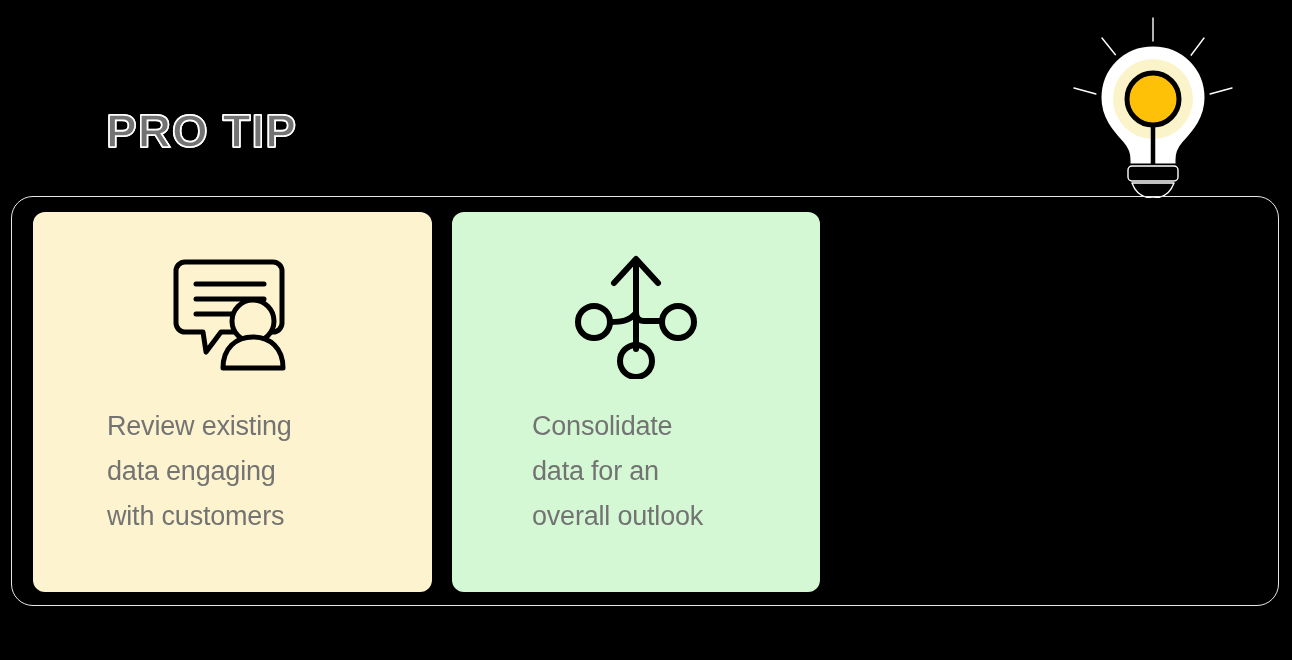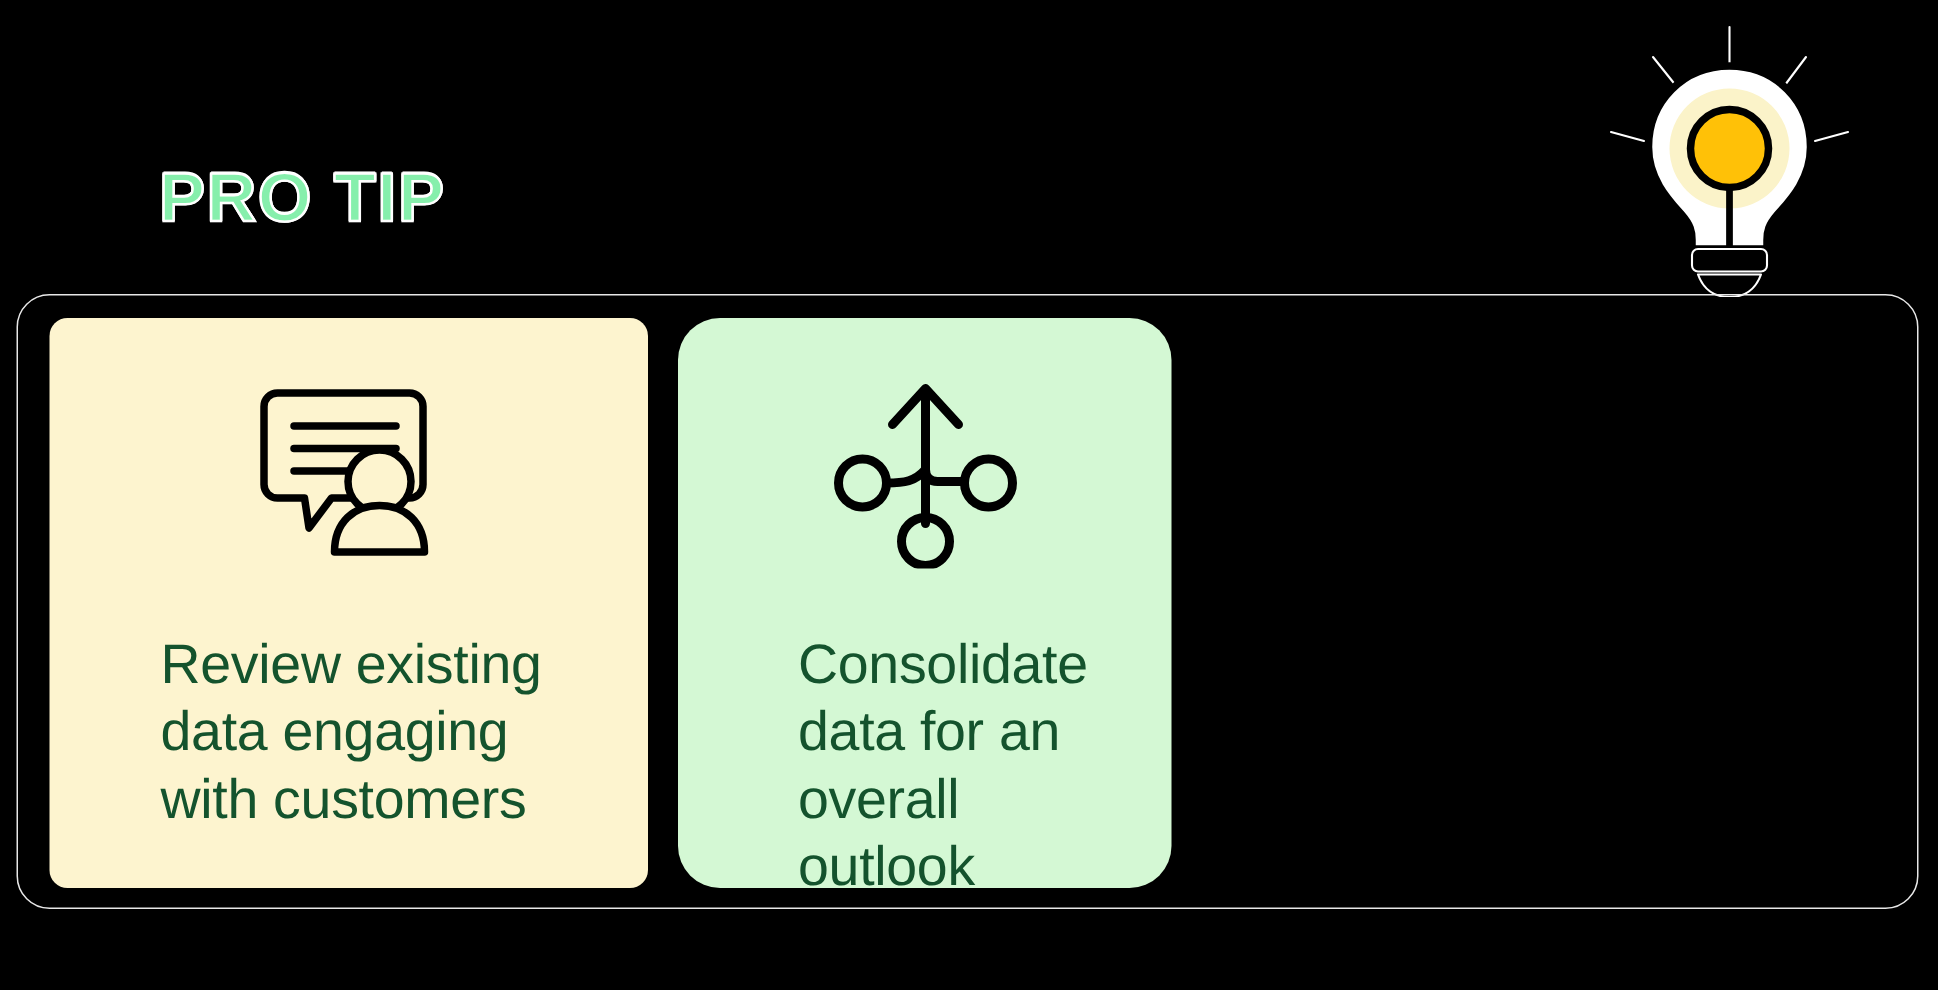--- a/index.html
+++ b/index.html
@@ -25,21 +25,21 @@
 
   
   .pro-tip-heading {
     position: absolute;
     left: 106px;
     top: 108px;
     font-size: 46px;
     font-weight: 700;
     letter-spacing: 1px;
     line-height: 1;
-    color: #86efac;
+    color: #737373;
     -webkit-text-stroke: 1.6px #ffffff;
     text-shadow:
       -0.8px 0 0 #ffffff, 0.8px 0 0 #ffffff,
       0 -0.8px 0 #ffffff, 0 0.8px 0 #ffffff;
     user-select: none;
     white-space: nowrap;
   }
 
   
   .bulb-wrap {
@@ -74,44 +74,44 @@
     display: flex;
     gap: 20px;
   }
   .card {
     border-radius: 12px;
     box-sizing: border-box;
     position: relative;
     overflow: hidden;
   }
   .card-1 { width: 399px; background: #FDF4CF; }
-  .card-2 { width: 329px; background: #D4F8D4; border-radius: 28px; }
+  .card-2 { width: 368px; background: #D4F8D4; }
   .card-3 { width: 401px; background: #D3E7FC; }
 
   .card-icon {
     position: absolute;
     top: 38px;
     left: 0;
     right: 0;
     display: flex;
     justify-content: center;
     align-items: center;
     height: 130px;
   }
   .card-1 .card-icon { justify-content: center; }
   .card-icon svg { display: block; }
 
   .card-text {
     position: absolute;
     left: 74px;
     right: 14px;
-    top: 208px;
-    font-size: 37px;
+    top: 192px;
+    font-size: 27px;
     line-height: 45px;
-    color: #14532d;
+    color: #737373;
     font-weight: 400;
     letter-spacing: -0.2px;
     white-space: pre-line;
   }
   .card-2 .card-text { left: 80px; }
   .card-3 .card-text { left: 56px; }
 </style>
 </head>
 <body>
 

